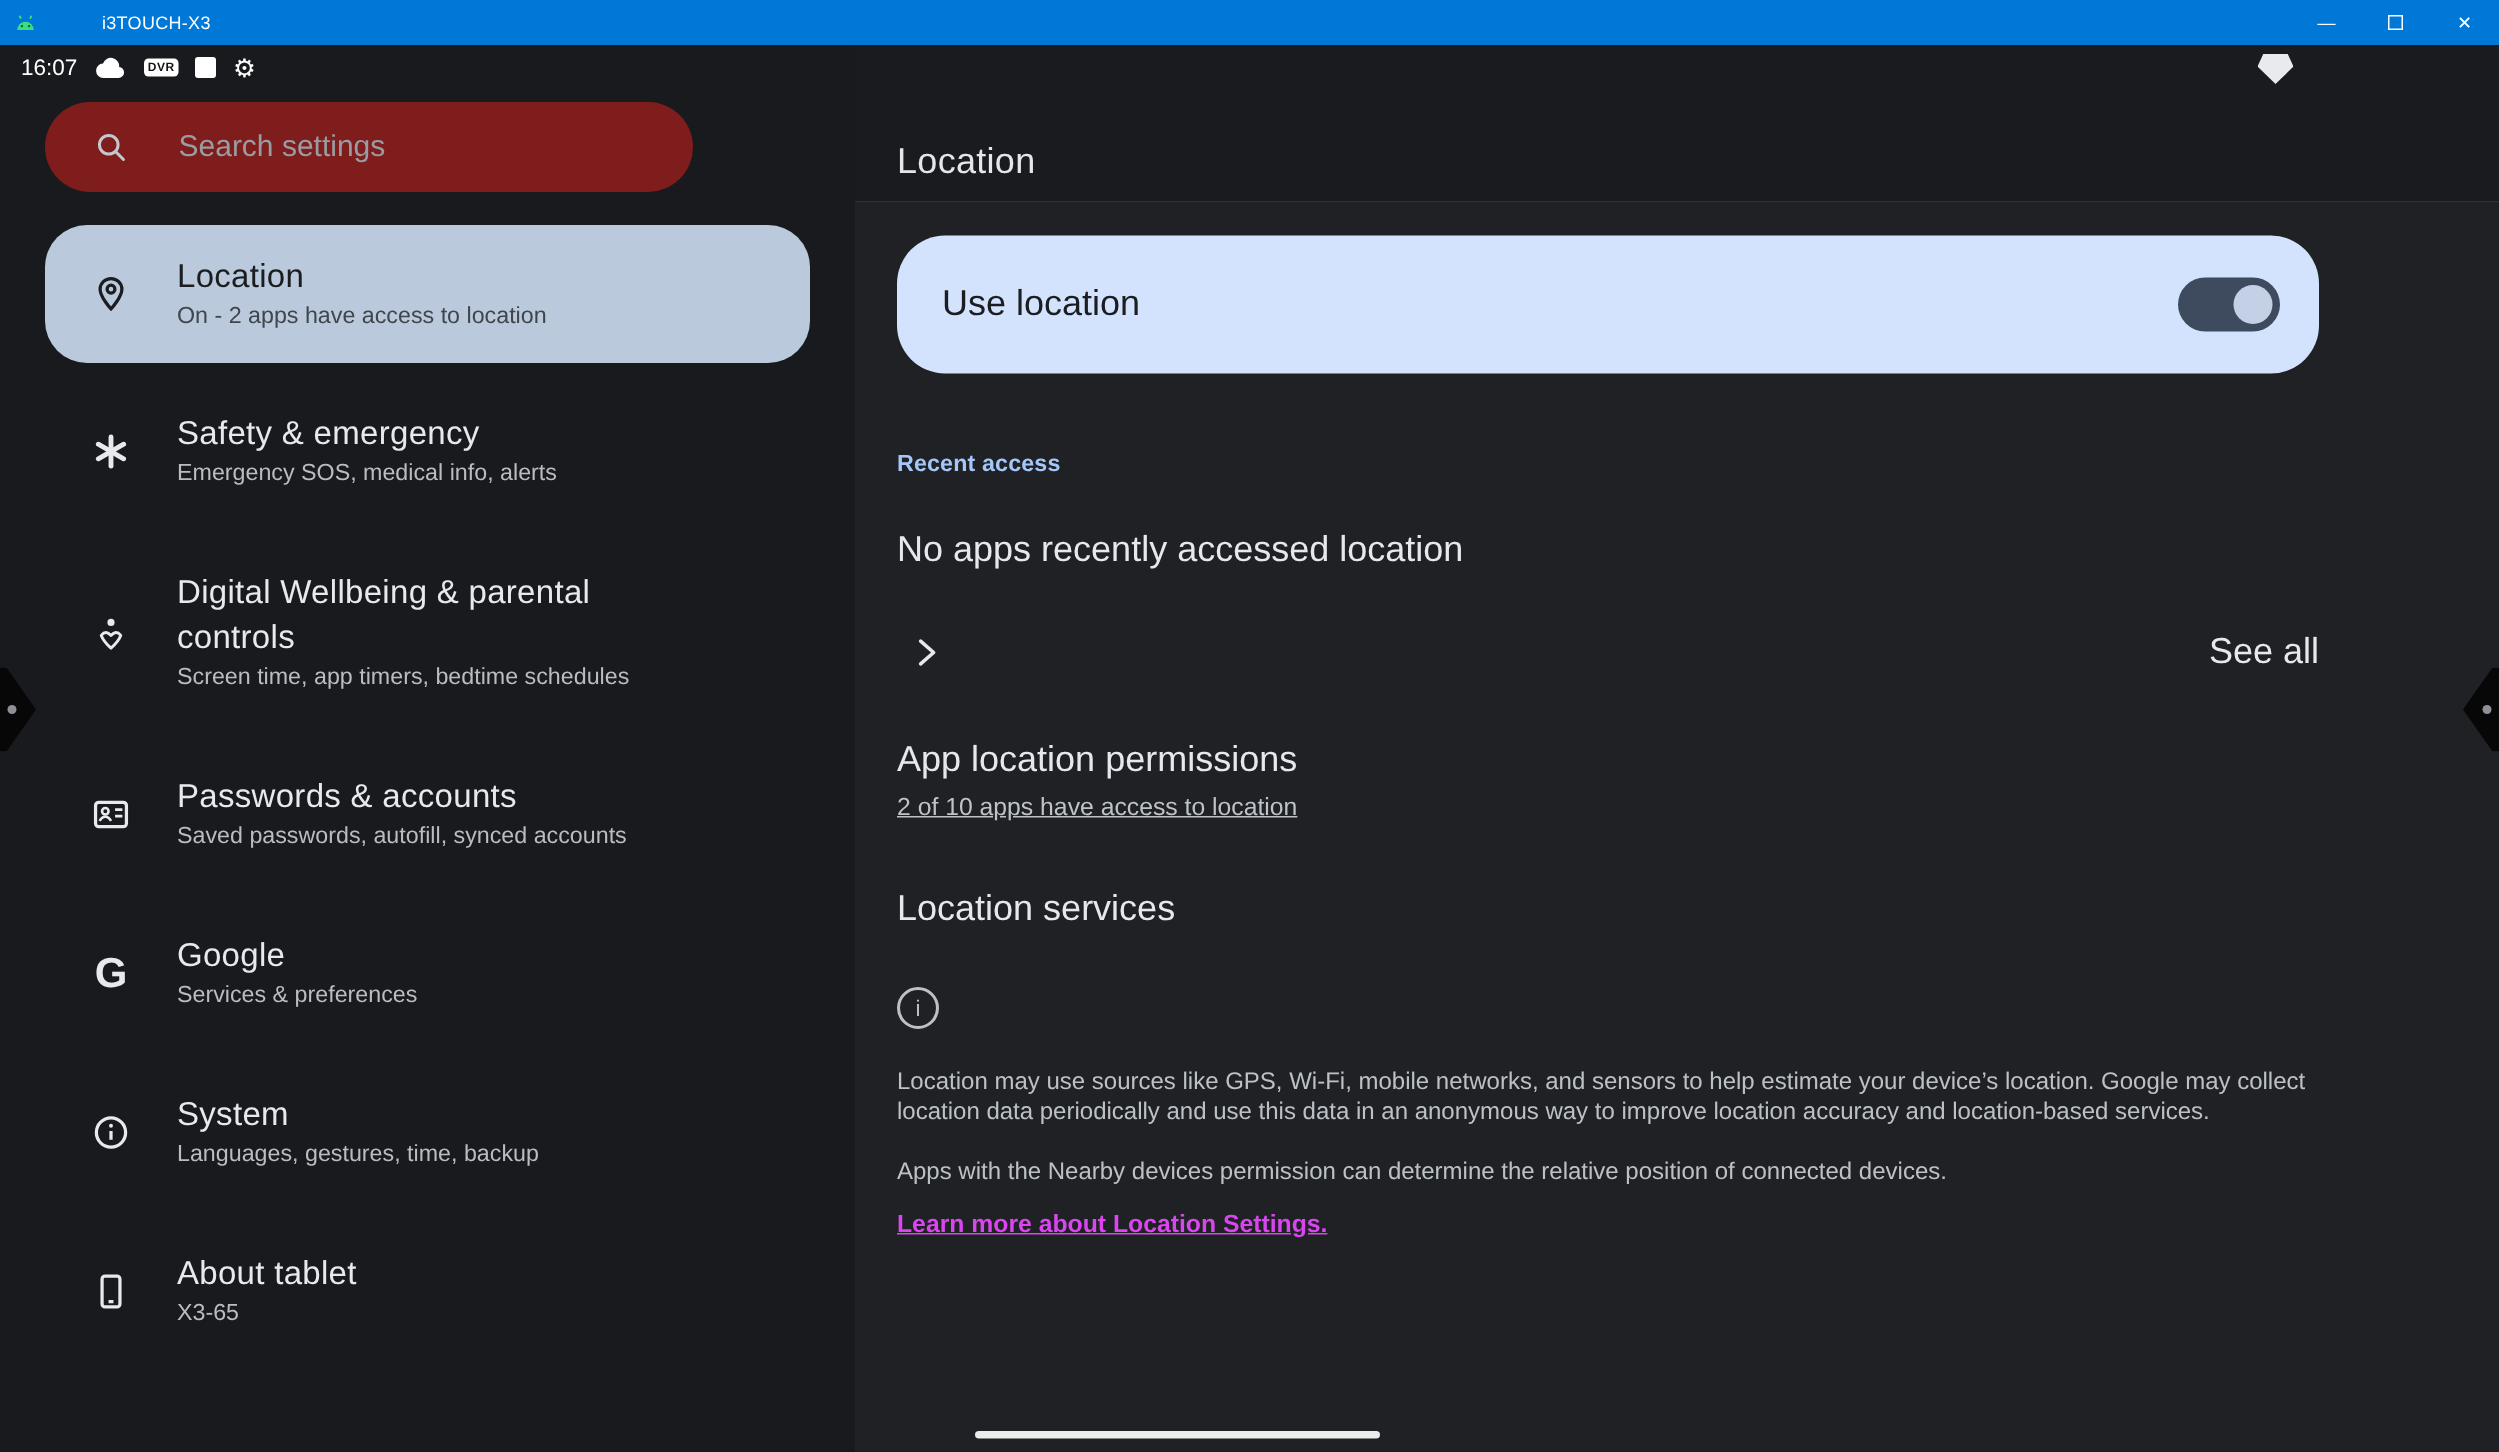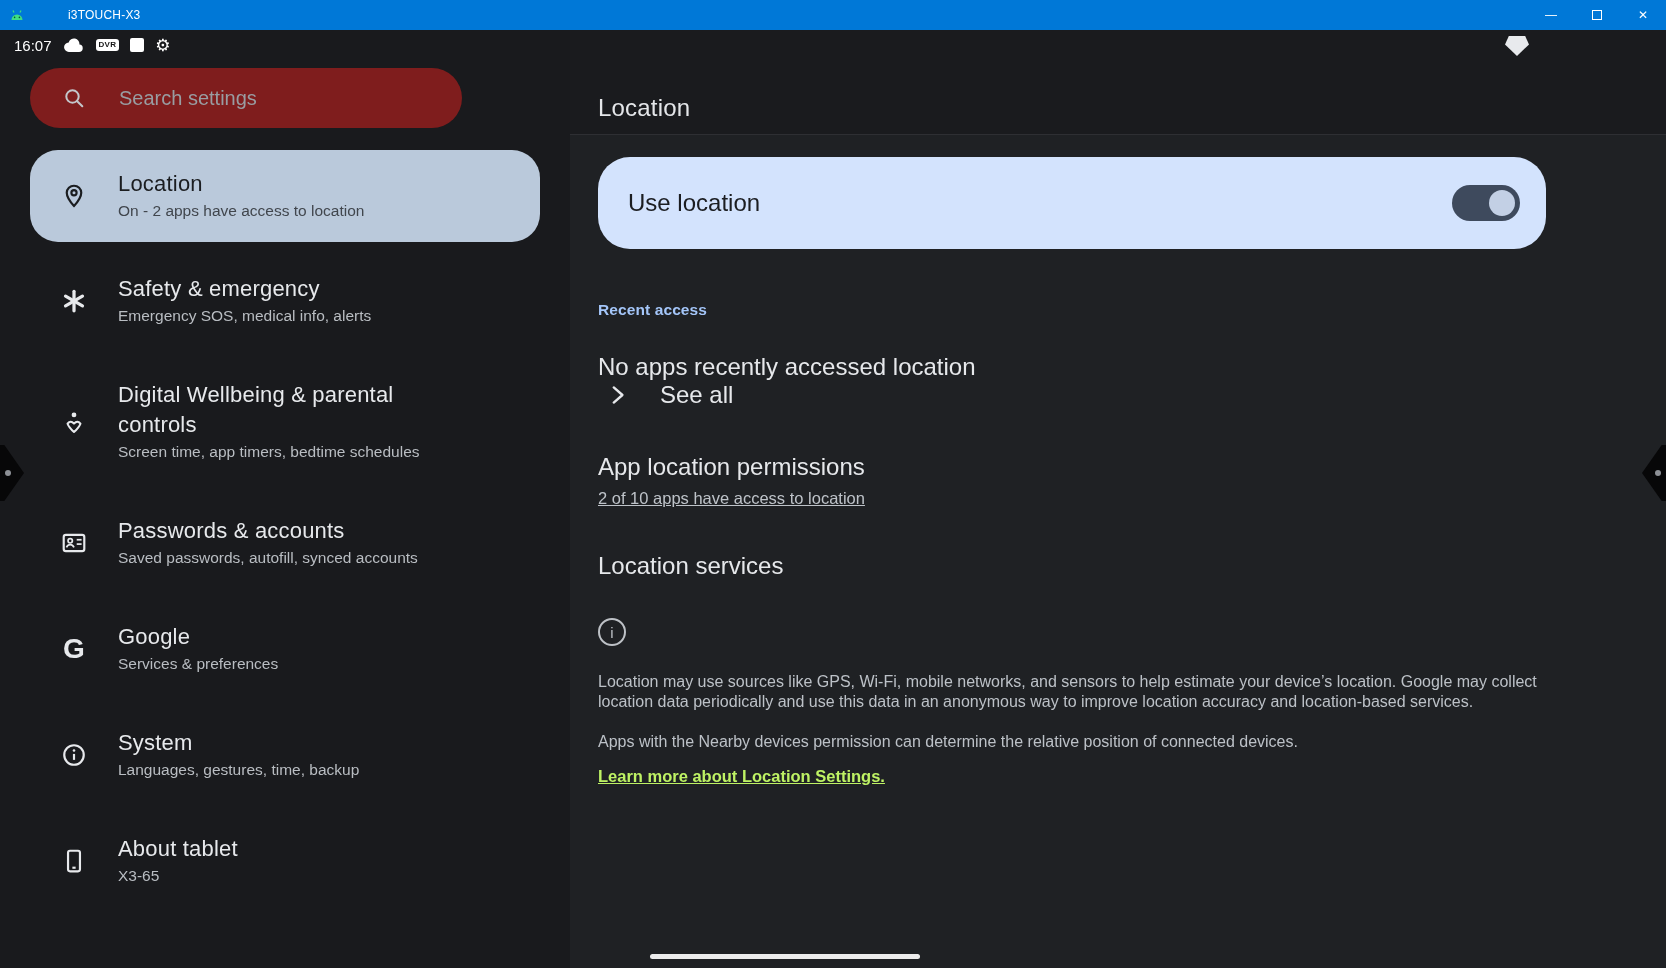--- a/index.html
+++ b/index.html
@@ -62,38 +62,38 @@
               display:flex; align-items:center; justify-content:space-between;
               padding:0 26px 0 30px; cursor:default; }
   .use-card-label { font-size:24px; color:#1b1d21; }
   .switch { width:68px; height:36px; border-radius:18px; background:#3e4a5d; position:relative; flex:none; }
   .switch-thumb { position:absolute; right:5px; top:5px; width:26px; height:26px;
                   border-radius:50%; background:#c3d0e5; }
 
   .section-label { margin-top:52px; font-size:15.5px; font-weight:600; color:#a4c6f9; letter-spacing:.1px; }
   .empty-text { margin-top:34px; font-size:24px; color:#e6e8eb; }
 
-  .see-all { display:flex; align-items:center; cursor:default; }
+  .see-all { margin-top:40px; display:flex; align-items:center; cursor:default;justify-content:space-between; }
   .see-all .chevron { margin-left:6px; width:26px; height:26px; flex:none; }
   .see-all-label { margin-left:30px; font-size:24px; color:#e6e8eb; }
 
   .perm-row { margin-top:42px; cursor:default; }
   .row-title { font-size:24px; line-height:32px; color:#e6e8eb; }
   .row-sub { margin-top:6px; font-size:16.5px; color:#bec3c9;text-decoration:underline; }
 
   .services-label { margin-top:42px; font-size:24px; line-height:32px; color:#e6e8eb; }
 
   .info-icon { margin-top:36px; width:28px; height:28px; border:2px solid #bdc1c6; border-radius:50%;
                display:flex; align-items:center; justify-content:center; }
   .info-icon span { font-size:15px; color:#bdc1c6; line-height:1; }
 
   .para { margin-top:26px; font-size:16px; line-height:20px; color:#bcc1c7; }
   .para + .para { margin-top:20px; }
   .learn-link { display:inline-block; margin-top:15px; font-size:16.5px; font-weight:700;
-                color:#bef264; text-decoration:underline; cursor:pointer; }
+                color:#d946ef; text-decoration:underline; cursor:pointer; }
 
   .scroll-indicator { position:absolute; left:80px; bottom:9px; width:270px; height:5px;
                       border-radius:3px; background:#ececec; }
 
   
   .edge-handle { position:absolute; top:415px; width:24px; height:56px; background:#070708; z-index:5; }
   .edge-handle.left  { left:0;  clip-path:polygon(0 0, 18% 0, 100% 50%, 18% 100%, 0 100%); }
   .edge-handle.right { right:0; clip-path:polygon(100% 0, 82% 0, 0 50%, 82% 100%, 100% 100%); }
   .edge-dot { position:absolute; top:50%; margin-top:-3px; width:6px; height:6px; border-radius:50%; background:#8d9096; }
   .edge-handle.left  .edge-dot { left:5px; }

